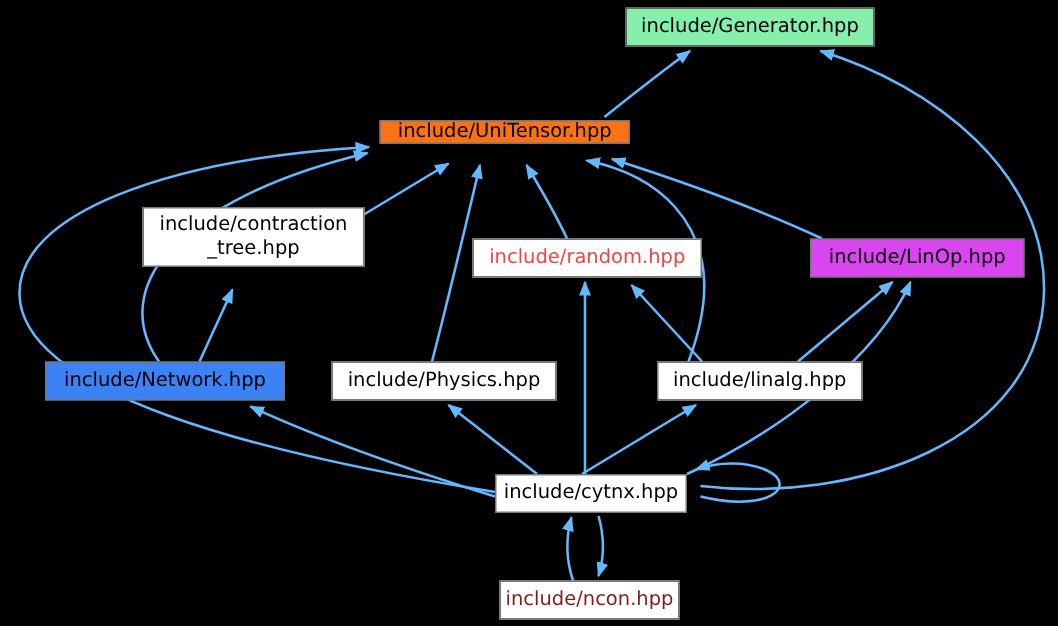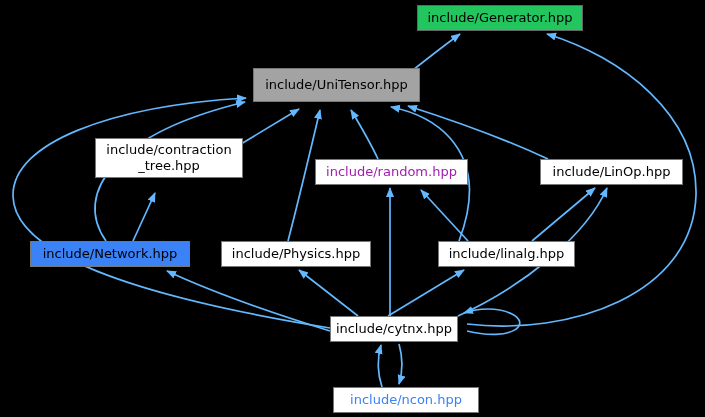--- a/index.html
+++ b/index.html
@@ -60,25 +60,25 @@
         <path d="M468,241 L421,190" fill="none" stroke="#63b8ff" stroke-width="1.7" marker-end="url(#arrowhead)"></path>
         <path d="M532,241 L595,188" fill="none" stroke="#63b8ff" stroke-width="1.7" marker-end="url(#arrowhead)"></path>
         <path d="M458,316 C520,288 585,238 607,188" fill="none" stroke="#63b8ff" stroke-width="1.7" marker-end="url(#arrowhead)"></path>
         <path d="M388,316 L464,270" fill="none" stroke="#63b8ff" stroke-width="1.7" marker-end="url(#arrowhead)"></path>
         <path d="M382,387 C377,372 377,359 381,345" fill="none" stroke="#63b8ff" stroke-width="1.7" marker-end="url(#arrowhead)"></path>
         <path d="M399,344 C403,358 403,371 399,384" fill="none" stroke="#63b8ff" stroke-width="1.7" marker-end="url(#arrowhead)"></path>
         <path d="M467,331 C512,342 532,324 512,314 C498,307 478,308 464,313" fill="none" stroke="#63b8ff" stroke-width="1.7" marker-end="url(#arrowhead)"></path>
       </g>
   </svg>
   <div id="node-layer">
-      <div class="node" style="left: 417px; top: 5px; width: 166px; height: 26px; background: #22c55e; border: 1.3px solid rgb(102, 102, 102); color: rgb(0, 0, 0);">include/Generator.hpp</div>
-      <div class="node" style="left: 253px; top: 68px; width: 167px; height: 34px; background: #a3a3a3; border: 1.3px solid rgb(119, 119, 119); color: rgb(0, 0, 0);">include/UniTensor.hpp</div>
+      <div class="node" style="left: 417px; top: 5px; width: 166px; height: 26px; background: #86efac; border: 1.3px solid rgb(102, 102, 102); color: rgb(0, 0, 0);">include/Generator.hpp</div>
+      <div class="node" style="left: 253px; top: 80px; width: 167px; height: 16px; background: #f97316; border: 1.3px solid rgb(119, 119, 119); color: rgb(0, 0, 0);">include/UniTensor.hpp</div>
       <div class="node" style="left: 95px; top: 138px; width: 148px; height: 40px; background: rgb(255, 255, 255); border: 1.3px solid rgb(119, 119, 119); color: rgb(0, 0, 0);">include/contraction
 _tree.hpp</div>
-      <div class="node" style="left: 315px; top: 159px; width: 153px; height: 26px; background: rgb(255, 255, 255); border: 1.3px solid rgb(119, 119, 119); color: #a21caf; text-align: right;">include/random.hpp</div>
-      <div class="node" style="left: 540px; top: 159px; width: 143px; height: 26px; background: #ffffff; border: 1.3px solid rgb(119, 119, 119); color: rgb(0, 0, 0);">include/LinOp.hpp</div>
+      <div class="node" style="left: 315px; top: 159px; width: 153px; height: 26px; background: rgb(255, 255, 255); border: 1.3px solid rgb(119, 119, 119); color: #ef4444; text-align: right;">include/random.hpp</div>
+      <div class="node" style="left: 540px; top: 159px; width: 143px; height: 26px; background: #d946ef; border: 1.3px solid rgb(119, 119, 119); color: rgb(0, 0, 0);">include/LinOp.hpp</div>
       <div class="node" style="left: 30px; top: 241px; width: 160px; height: 26px; background: #3b82f6; border: 1.3px solid rgb(119, 119, 119); color: rgb(0, 0, 0);">include/Network.hpp</div>
       <div class="node" style="left: 210px; top: 241px; width: 150px; height: 26px; background: rgb(255, 255, 255); border: 1.3px solid rgb(119, 119, 119); color: rgb(0, 0, 0); margin-left: 11px;">include/Physics.hpp</div>
       <div class="node" style="left: 438px; top: 241px; width: 137px; height: 26px; background: rgb(255, 255, 255); border: 1.3px solid rgb(119, 119, 119); color: rgb(0, 0, 0);">include/linalg.hpp</div>
       <div class="node" style="left: 330px; top: 316px; width: 128px; height: 26px; background: rgb(255, 255, 255); border: 1.3px solid rgb(119, 119, 119); color: rgb(0, 0, 0);">include/cytnx.hpp</div>
-      <div class="node" style="left: 333px; top: 387px; width: 146px; height: 26px; background: rgb(255, 255, 255); border: 1.3px solid rgb(119, 119, 119); color: #3b82f6;">include/ncon.hpp</div>
+      <div class="node" style="left: 333px; top: 387px; width: 120px; height: 26px; background: rgb(255, 255, 255); border: 1.3px solid rgb(119, 119, 119); color: #7f1d1d;">include/ncon.hpp</div>
     </div>
 </div>
 
 </body></html>

